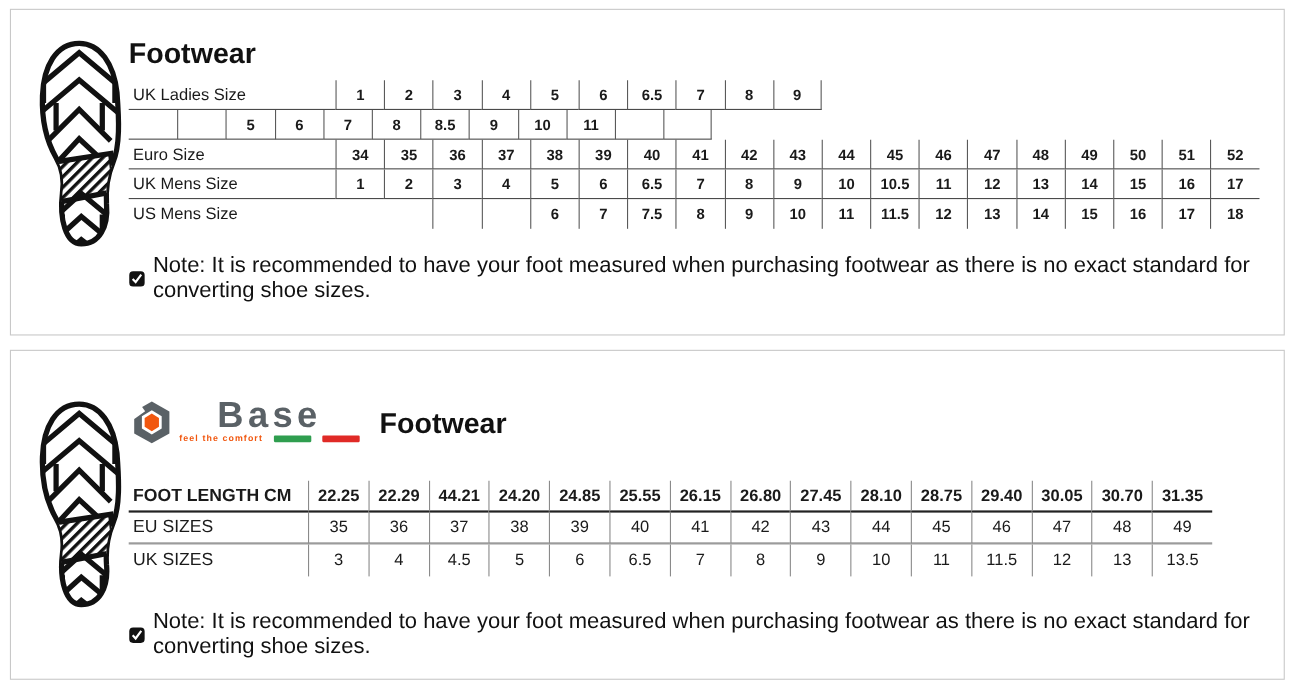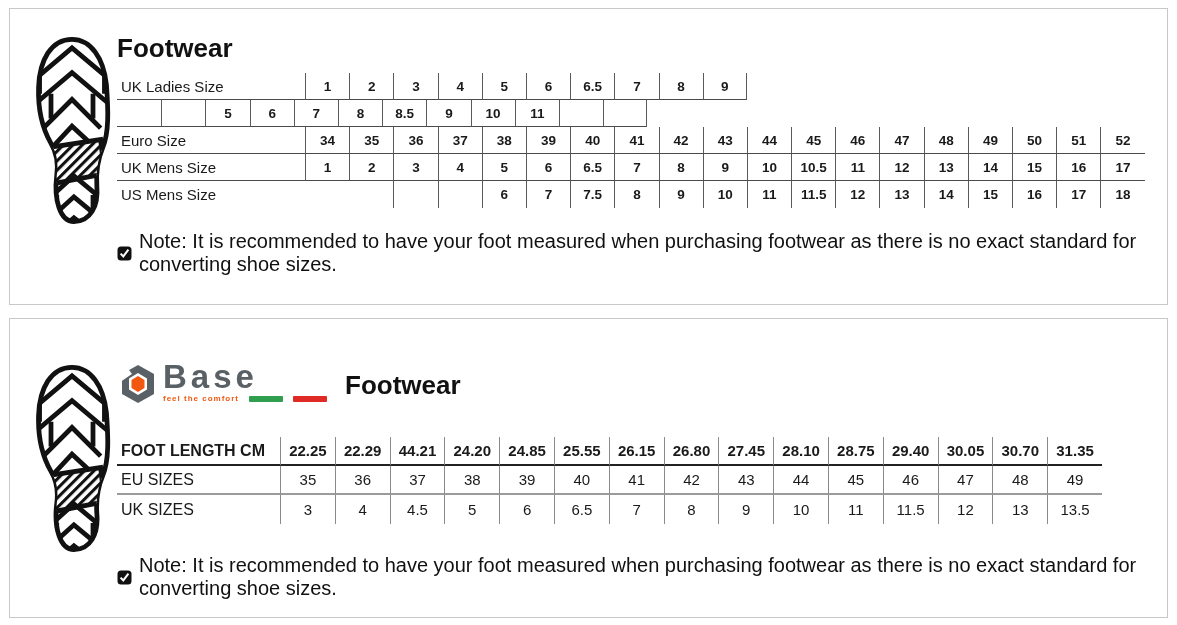--- a/index.html
+++ b/index.html
@@ -12,21 +12,21 @@
   .content{margin-left:107px;padding-right:10px;}
   .p1 .content{padding-top:26px;}
   .p2 .content{padding-top:44px;}
 
   
   .hdr{display:flex;align-items:baseline;gap:14px;}
   .pw-brand{font-family:"Liberation Serif",serif;font-weight:bold;font-size:31px;color:#1f3864;letter-spacing:1px;line-height:1;}
   .prod-title{font-size:26px;font-weight:bold;color:#111;line-height:1;}
   .base-hdr{display:flex;align-items:center;gap:18px;}
   .base-logo{display:flex;align-items:flex-start;gap:4px;}
-  .base-word-wrap{display:flex;flex-direction:column;}
+  .base-word-wrap{display:flex;flex-direction:column;text-align:center;}
   .base-word{font-weight:bold;font-size:33px;color:#5a6166;letter-spacing:4px;line-height:0.85;}
   .base-sub{display:flex;align-items:center;gap:10px;margin-top:3px;}
   .base-tagline{font-size:8px;font-weight:bold;color:#f1570f;letter-spacing:1px;white-space:nowrap;}
   .bar{height:6px;width:34px;border-radius:1px;}
   .bar.green{background:#2f9e4f;}
   .bar.red{background:#e02a26;}
 
   
   .tbl{margin-top:12px;}
   .trow{display:flex;align-items:stretch;}

